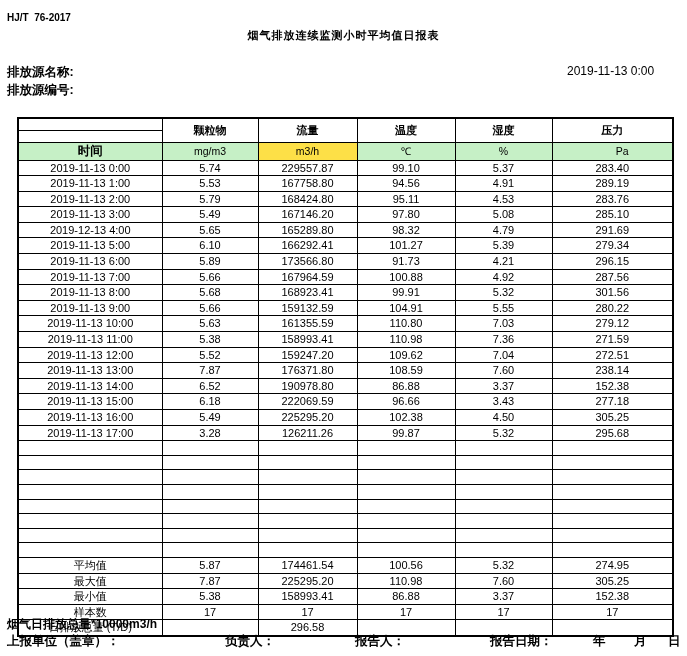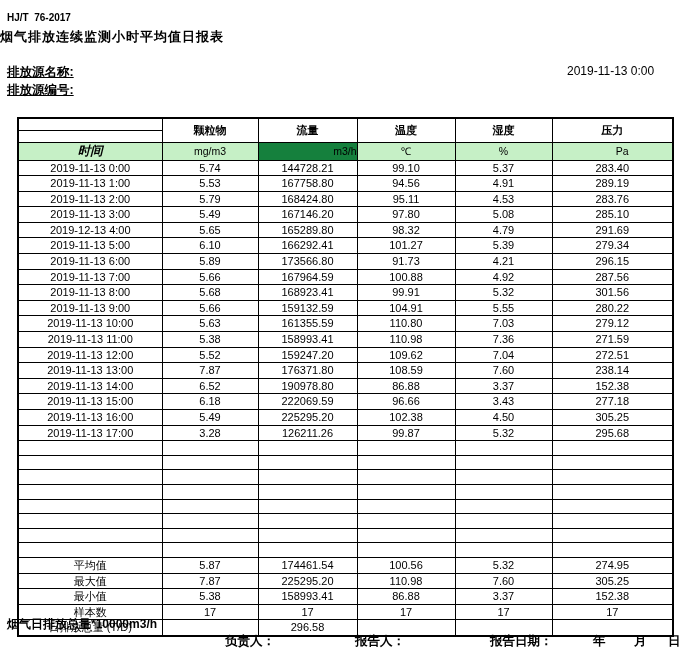--- a/index.html
+++ b/index.html
@@ -1,32 +1,32 @@
 <!DOCTYPE html>
 <html><head>
 <meta charset="utf-8">
 <style>
   * { margin:0; padding:0; box-sizing:border-box; }
   html,body { width:687px; height:656px; background:#ffffff; }
   body { position:relative; font-family:"Liberation Sans",sans-serif; color:#000; overflow:hidden; }
 
   .std-code { position:absolute; left:7px; top:12px; font-size:10px; font-weight:bold; white-space:pre; }
-  .report-title { position:absolute; top:28px; left:0; width:100%; font-size:13px; font-weight:bold; letter-spacing:1px; }
-  .meta-left { position:absolute; left:7px; top:63px; font-size:12.5px; font-weight:bold; line-height:18px;text-decoration:underline; }
+  .report-title { position:absolute; top:28px; left:0; width:100%; text-align:center; font-size:11px; font-weight:bold; letter-spacing:1px; }
+  .meta-left { position:absolute; left:7px; top:63px; font-size:12.5px; font-weight:bold; line-height:18px; }
   .meta-date { position:absolute; left:567px; top:64px; font-size:12px; }
 
   table.report { position:absolute; left:17px; top:117px; width:655px; border-collapse:collapse; table-layout:fixed; border:2px solid #000; }
   table.report th, table.report td {
     border:1px solid #000; padding:0; text-align:center; vertical-align:middle;
     white-space:nowrap; overflow:hidden; font-size:11px;
   }
   tr.hdr-sub { height:12px;margin-top:29px; }
   th.top-hdr { font-size:12.5px; font-weight:bold; }
   tr.unit-row td { height:16px; font-size:10.5px; }
-  tr.unit-row td.time-label { font-size:12.5px; font-weight:bold;font-style:italic; }
+  tr.unit-row td.time-label { font-size:12.5px; font-weight:bold; }
   tbody.rows tr { height:14.6px; }
   tbody.rows td { line-height:14.6px; }
 
   .footer-note { position:absolute; left:7px; top:616px; font-size:12px; font-weight:bold; }
   .footer-line { position:absolute; left:0; top:633px; width:687px; height:18px; font-size:12.5px; font-weight:bold; }
   .footer-line span { position:absolute; top:0; white-space:nowrap; }
   .fl-unit { left:7px; }
   .fl-resp { left:225px; }
   .fl-reporter { left:355px; }
   .fl-date { left:490px; }
@@ -63,31 +63,31 @@
       <th class="top-hdr" rowspan="2">温度</th>
       <th class="top-hdr" rowspan="2">湿度</th>
       <th class="top-hdr" rowspan="2">压力</th>
     </tr>
     <tr class="hdr-sub">
       <td></td>
     </tr>
     <tr class="unit-row">
       <td class="time-label" style="background: rgb(198, 240, 198);">时间</td>
       <td style="background: rgb(198, 240, 198);">mg/m3</td>
-      <td style="background: #15803d; text-align: right;">m3/h</td>
+      <td style="background: #fde047;">m3/h</td>
       <td style="background: rgb(198, 240, 198);">℃</td>
       <td style="background: rgb(198, 240, 198);">%</td>
       <td style="background: rgb(198, 240, 198); padding-left: 20px;">Pa</td>
     </tr>
   </thead>
   <tbody class="rows">
       <tr>
         <td>2019-11-13 0:00</td>
         <td>5.74</td>
-        <td>144728.21</td>
+        <td>229557.87</td>
         <td>99.10</td>
         <td>5.37</td>
         <td>283.40</td>
       </tr>
       <tr>
         <td>2019-11-13 1:00</td>
         <td>5.53</td>
         <td>167758.80</td>
         <td>94.56</td>
         <td>4.91</td>
@@ -323,19 +323,20 @@
         <td>296.58</td>
         <td></td>
         <td></td>
         <td></td>
       </tr>
     </tbody>
 </table>
 
 <div class="footer-note">烟气日排放总量*10000m3/h</div>
 <div class="footer-line">
+  <span class="fl-unit">上报单位（盖章）：</span>
   <span class="fl-resp">负责人：</span>
   <span class="fl-reporter">报告人：</span>
   <span class="fl-date">报告日期：</span>
   <span class="fl-year">年</span>
   <span class="fl-month">月</span>
   <span class="fl-day">日</span>
 </div>
 
 </body></html>

